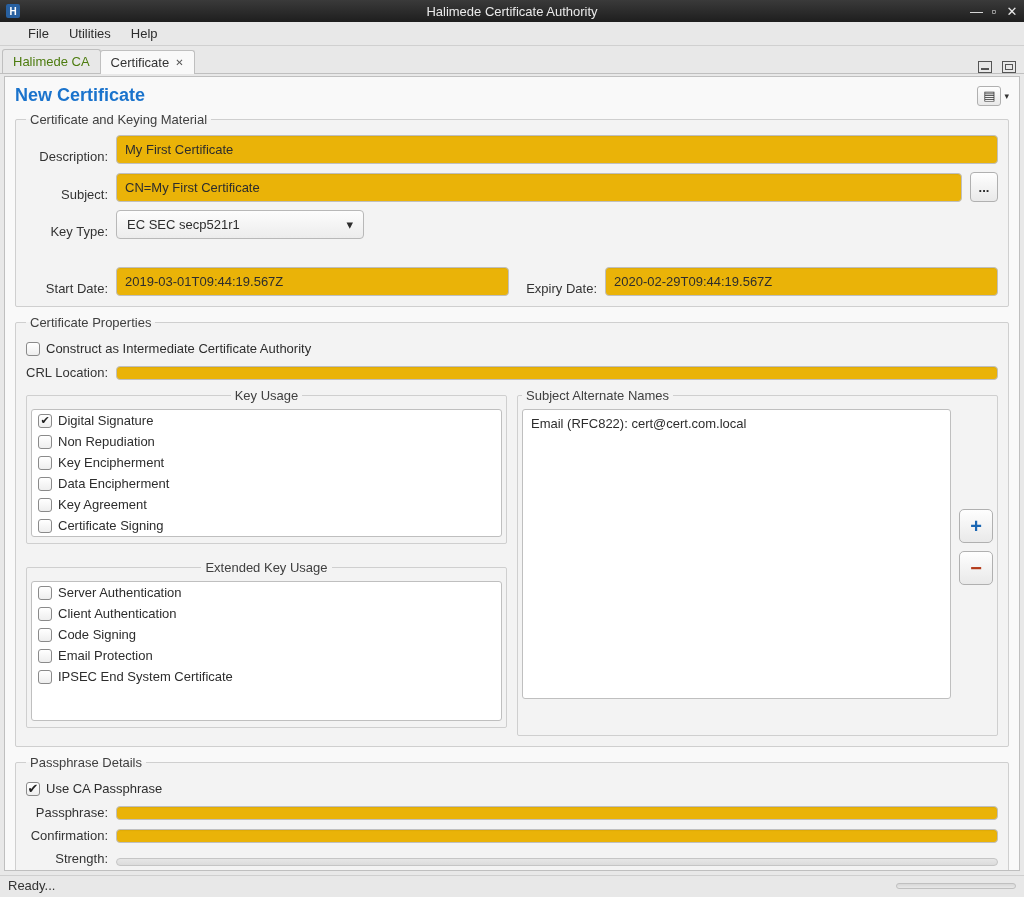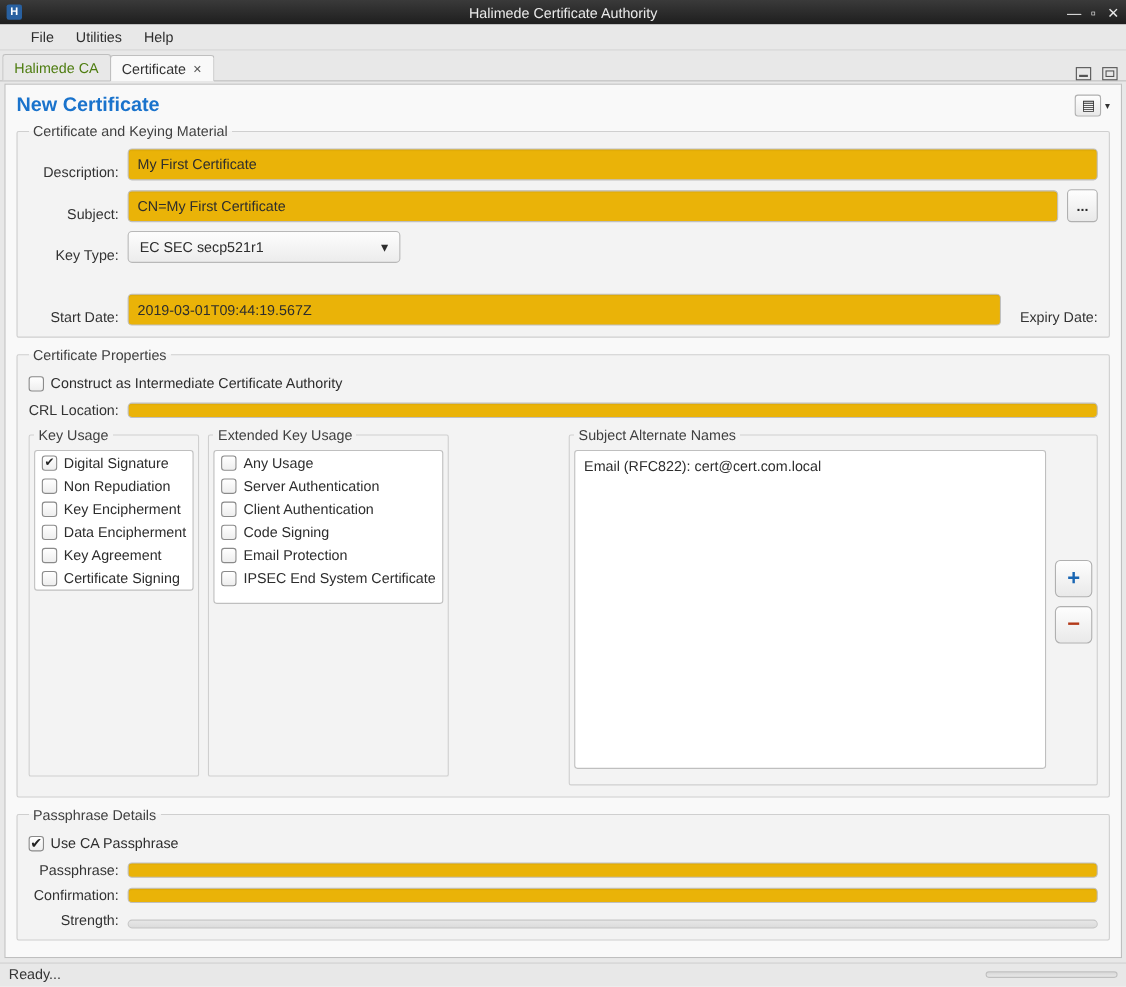--- a/index.html
+++ b/index.html
@@ -37,21 +37,21 @@
   .checklist { background:#fff; border:1px solid #bfbfbf; border-radius:3px; height:128px; overflow:hidden;}
   .chk { display:flex; align-items:center; gap:6px; padding:3px 6px;}
   .cbox{ width:14px; height:14px; border:1px solid #8a8a8a; border-radius:3px; background:linear-gradient(#fff,#eee); display:flex; align-items:center; justify-content:center; font-size:11px; color:#222;}
   .sancol{ display:flex; gap:8px; align-items:flex-start;}
   .sanlist{ flex:1; background:#fff; border:1px solid #bfbfbf; border-radius:3px; height:290px; padding:6px 8px;}
   .sanbtns{ display:flex; flex-direction:column; gap:8px; margin-top:100px;}
   .iconbtn{ width:34px; height:34px; border:1px solid #b0b0b0; border-radius:5px; background:linear-gradient(#fefefe,#e9e9e9); display:flex; align-items:center; justify-content:center; font-size:20px; font-weight:bold;}
   .iconbtn.plus{ color:#1a66b3;}
   .iconbtn.minus{ color:#b33a1a;}
   .cols{ display:flex; gap:10px;}
-  .col-left{ flex:1; display:flex; flex-direction:row; gap:8px;}
+  .col-left{ flex:1; display:flex; flex-direction:column; gap:8px;text-align:center;}
   .col-right{ flex:1;}
   .strengthbar{ flex:1; height:8px; background:linear-gradient(#e6e6e6,#dcdcdc); border:1px solid #c5c5c5; border-radius:4px;}
   .status{ height:20px; display:flex; align-items:center; padding:0 8px; color:#333; background:#e8e8e8; border-top:1px solid #cfcfcf; justify-content:space-between;}
   .scrub{ width:120px; height:6px; background:linear-gradient(#d8d8d8,#e8e8e8); border:1px solid #c0c0c0; border-radius:3px;}
 </style>
 </head>
 <body>
 
 <div class="titlebar">
   <div class="icon">H</div>
@@ -110,20 +110,21 @@
       <div class="lbl">Key Type:</div>
       <div class="select">
         <span>EC SEC secp521r1</span>
         <span>▾</span>
       </div>
     </div>
     <div class="row" style="margin-bottom:0;margin-top:28px;">
       <div class="lbl">Start Date:</div>
       <div class="input" style="flex:1;">2019-03-01T09:44:19.567Z</div>
       <div class="lbl" style="width:80px;">Expiry Date:</div>
+      <div class="input" style="flex:1;">2020-02-29T09:44:19.567Z</div>
     </div>
   </fieldset>
 
   <fieldset>
     <legend>Certificate Properties</legend>
     <div class="chk" style="padding-left:0; margin-bottom:6px;">
       <div class="cbox"></div>
       <span>Construct as Intermediate Certificate Authority</span>
     </div>
     <div class="row">
@@ -158,24 +159,20 @@
               </div>
               <div class="chk">
                 <div class="cbox"></div>
                 <span>Certificate Signing</span>
               </div>
             </div>
         </fieldset>
         <fieldset class="listfs">
           <legend>Extended Key Usage</legend>
           <div class="checklist" style="height:140px;" id="extusage-list">
-              <div class="chk">
-                <div class="cbox"></div>
-                <span>Any Usage</span>
-              </div>
               <div class="chk">
                 <div class="cbox"></div>
                 <span>Server Authentication</span>
               </div>
               <div class="chk">
                 <div class="cbox"></div>
                 <span>Client Authentication</span>
               </div>
               <div class="chk">
                 <div class="cbox"></div>

